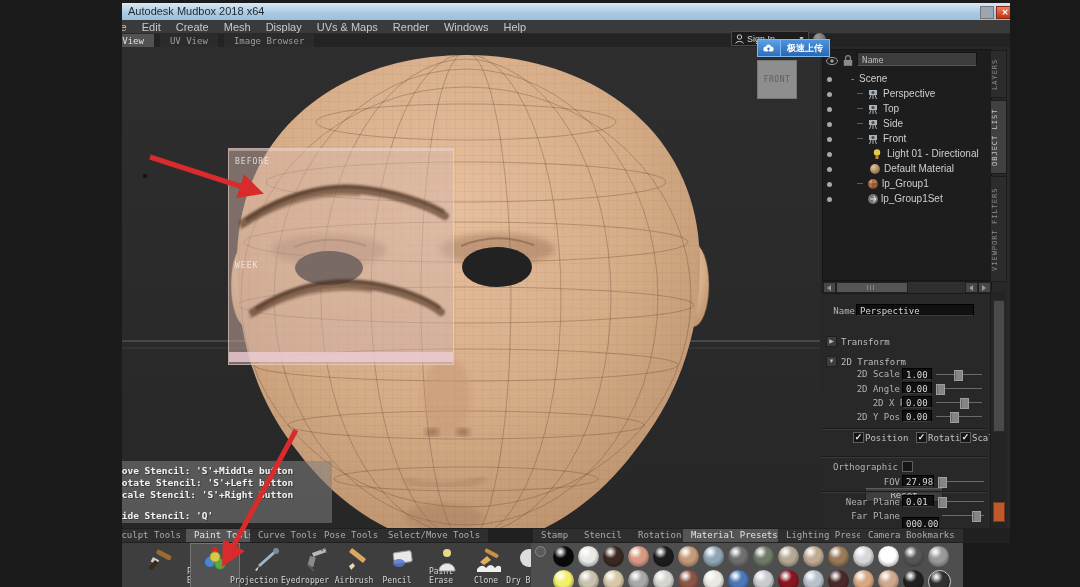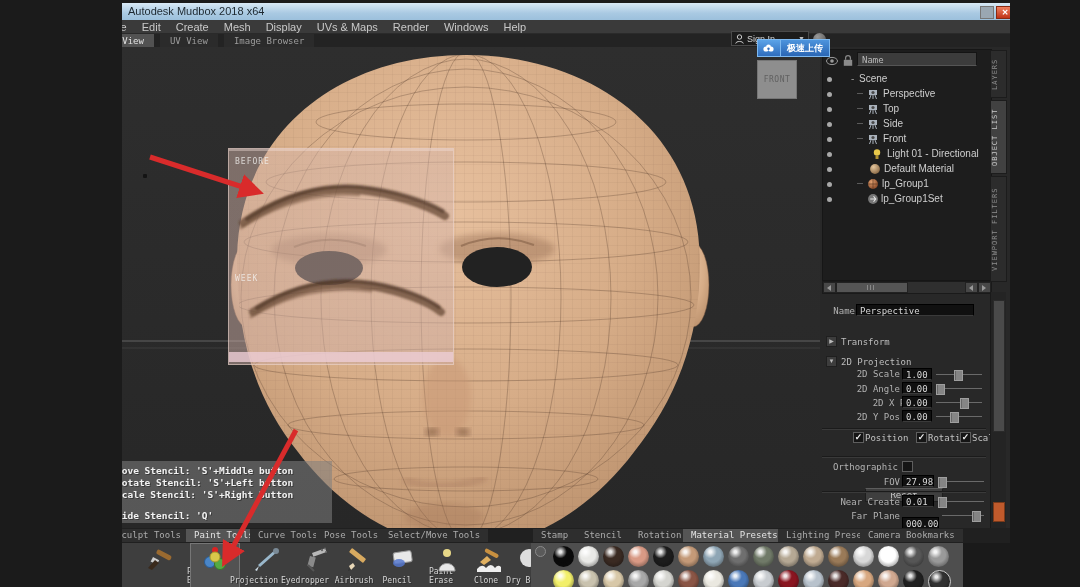--- a/index.html
+++ b/index.html
@@ -216,21 +216,21 @@
     <path d="M357,199 Q393,184 430,198" fill="none" stroke="rgba(120,85,62,0.5)" stroke-width="2"></path>
   </svg>
 </div>
 
 <div class="abs" id="front-badge">
   <span>FRONT</span>
 </div>
 
 <div class="abs" id="stencil">
   <span class="stlabel" style="top:8px">BEFORE</span>
-  <span class="stlabel" style="top:125px">WEEK</span>
+  <span class="stlabel" style="top:112px">WEEK</span>
   <svg width="224" height="215" viewBox="0 0 224 215">
     <defs>
         <filter id="hair">
           <feGaussianBlur stdDeviation="1.1"></feGaussianBlur>
         </filter>
       </defs>
     <g filter="url(#hair)" fill="none" stroke-linecap="round">
       <path d="M14,74 C50,49 92,37 130,41 C162,44 198,56 216,67" stroke="rgba(96,66,48,0.7)" stroke-width="8"></path>
       <path d="M18,70 C54,46 94,34 132,38 C164,41 198,52 214,62" stroke="rgba(70,46,32,0.55)" stroke-width="4"></path>
       <path d="M12,79 C48,55 92,43 130,46" stroke="rgba(120,88,64,0.5)" stroke-width="3"></path>
@@ -391,21 +391,21 @@
   </div>
 
   <div id="props">
     <span class="plabel" style="right:135px;top:14px">Name</span>
     <span class="pval" style="left:36px;top:12px;width:118px">Perspective</span>
 
     <span class="arrbox" style="left:6px;top:44px">▶</span>
     <span class="sechdr" style="left:21px;top:45px">Transform</span>
 
     <span class="arrbox" style="left:6px;top:64px">▼</span>
-    <span class="sechdr" style="left:21px;top:65px">2D Projection</span>
+    <span class="sechdr" style="left:21px;top:65px">2D Transform</span>
 
     <div>
       <span class="plabel" style="right:90px;top:77px">2D Scale</span>
       <span class="pval" style="left:82px;top:76px;width:30px">1.00</span>
       <span class="pslider" style="left:116px;top:76px">
           <i class="ptrack"></i>
           <i class="phandle" style="left: calc(45% - 3px);"></i>
         </span>
     </div>
     <div>
@@ -454,21 +454,21 @@
       <span class="pval" style="left:82px;top:183px;width:32px">27.98</span>
       <span class="pslider" style="left:118px;top:183px">
           <i class="ptrack"></i>
           <i class="phandle" style="left: calc(7% - 3px);"></i>
         </span>
     </div>
 
     <div class="sep" style="top:199px"></div>
 
     <div>
-      <span class="plabel" style="right:90px;top:205px">Near Create</span>
+      <span class="plabel" style="right:90px;top:205px">Near Plane</span>
       <span class="pval" style="left:82px;top:203px;width:32px">0.01</span>
       <span class="pslider" style="left:118px;top:203px">
           <i class="ptrack"></i>
           <i class="phandle" style="left: calc(7% - 3px);"></i>
         </span>
     </div>
     <div>
       <span class="plabel" style="right:90px;top:219px">Far Plane</span>
       <span class="pval" style="left:82px;top:225px;width:37px">000.00</span>
       <span class="pslider" style="left:122px;top:217px;width:42px">

